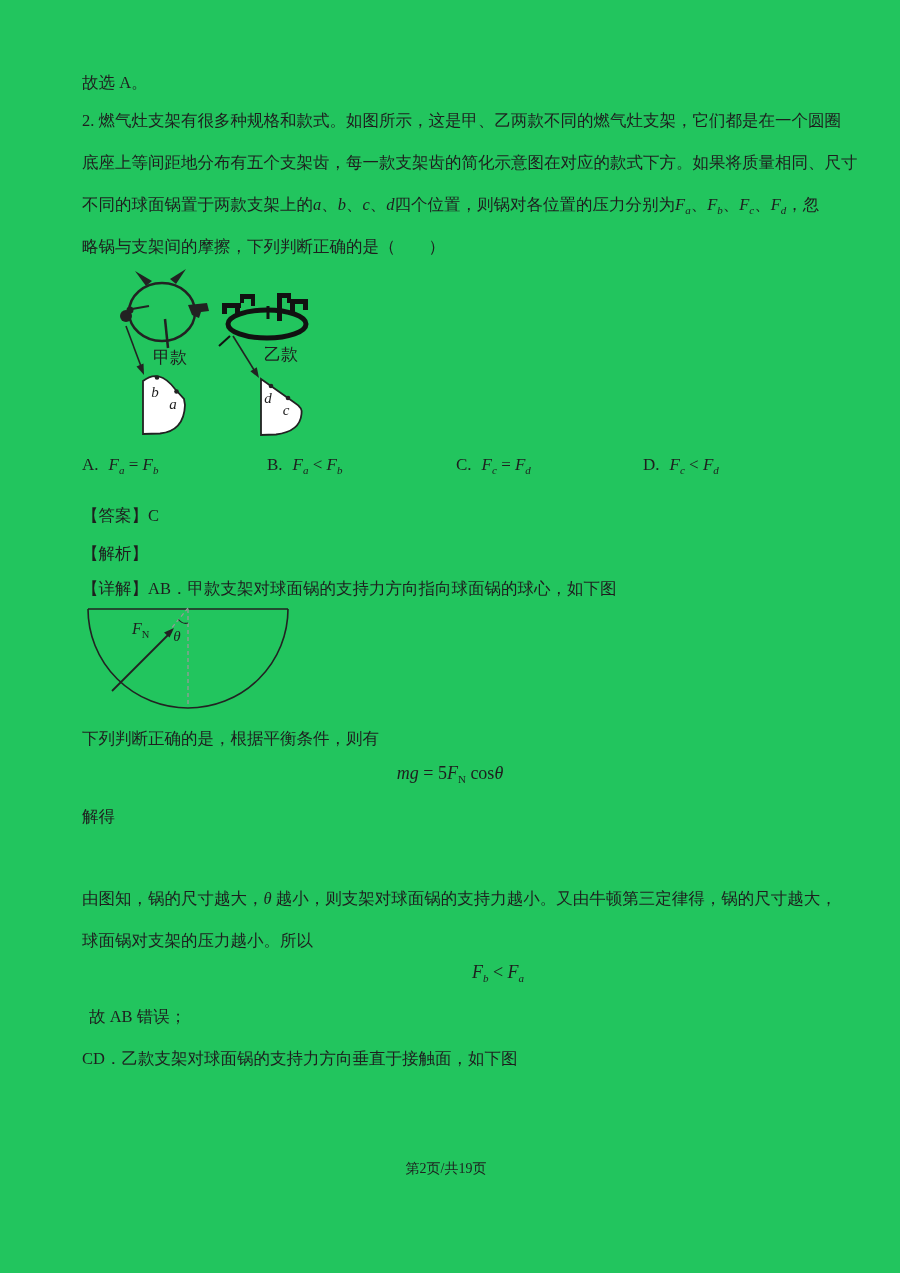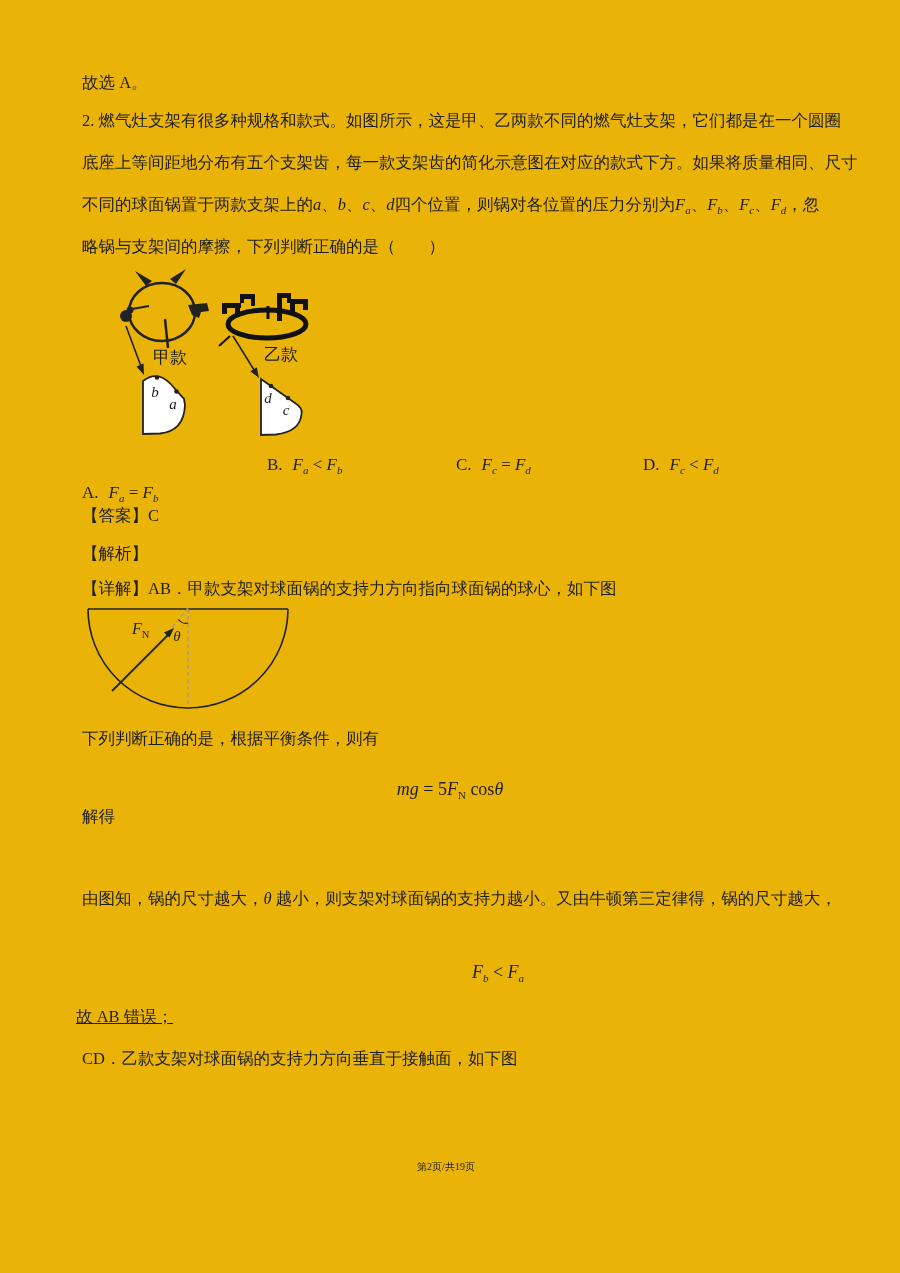--- a/index.html
+++ b/index.html
@@ -1,31 +1,31 @@
 <!DOCTYPE html>
 <html><head>
 <meta charset="utf-8">
 <style>
   html,body{margin:0;padding:0;background:#fff;}
   .page{
-    position:relative;width:900px;height:1273px;background:#eab308;
+    position:relative;width:900px;height:1273px;background:#22c55e;
     font-family:"Liberation Serif","DejaVu Serif",serif;color:#1e1e1e;
     overflow:hidden;
   }
   .line{position:absolute;white-space:nowrap;font-size:16.5px;line-height:1.3;}
   .mi{font-style:italic;font-family:"Liberation Serif","DejaVu Serif",serif;}
   .line sub, .opt sub, .eqline sub{font-size:11px;line-height:0;vertical-align:-4px;}
   .opt{position:absolute;white-space:nowrap;font-size:17px;}
   .opt .ol{margin-right:10px;}
   .eqcenter{position:absolute;left:0;width:900px;text-align:center;white-space:nowrap;}
   .eqline{font-size:18px;}
   .frac{display:inline-block;vertical-align:middle;text-align:center;}
   .frac .num{display:block;padding:0 5px 1px 5px;}
   .frac .den{display:block;border-top:1.4px solid #1e1e1e;padding:1px 5px 0 5px;}
-  .footer{position:absolute;left:0;width:892px;text-align:center;font-size:10px;}
+  .footer{position:absolute;left:0;width:892px;text-align:center;font-size:14px;}
   svg{position:absolute;overflow:visible;}
   svg text{font-family:"Liberation Serif","DejaVu Serif",serif;fill:#1e1e1e;}
 </style>
 </head>
 <body>
 
 <div class="page">
 
   <div class="line" style="left:82px;top:72px;">故选 A。</div>
 
@@ -91,21 +91,21 @@
 
     <g>
       <path d="M261,435 L261,379 L295,403 Q303,408 301.5,414 Q300,431.5 276,434.5 L261,435 Z" fill="#ffffff" stroke="#222" stroke-width="1.8"></path>
       <circle cx="271" cy="386" r="2.3" fill="#222"></circle>
       <circle cx="288" cy="398" r="2.3" fill="#222"></circle>
       <text x="268" y="403" font-size="15" font-style="italic" text-anchor="middle">d</text>
       <text x="286" y="415" font-size="15" font-style="italic" text-anchor="middle">c</text>
     </g>
   </svg>
 
-  <div class="opt" style="left:82px;top:455px;margin-top:28px;">
+  <div class="opt" style="left:82px;top:455px;">
     <span class="ol">A.</span><span class="mi">F</span><sub class="mi">a</sub> <span>=</span> <span class="mi">F</span><sub class="mi">b</sub>
   </div>
   <div class="opt" style="left:267px;top:455px;">
     <span class="ol">B.</span><span class="mi">F</span><sub class="mi">a</sub> <span>&lt;</span> <span class="mi">F</span><sub class="mi">b</sub>
   </div>
   <div class="opt" style="left:456px;top:455px;">
     <span class="ol">C.</span><span class="mi">F</span><sub class="mi">c</sub> <span>=</span> <span class="mi">F</span><sub class="mi">d</sub>
   </div>
   <div class="opt" style="left:643px;top:455px;">
     <span class="ol">D.</span><span class="mi">F</span><sub class="mi">c</sub> <span>&lt;</span> <span class="mi">F</span><sub class="mi">d</sub>
@@ -128,33 +128,34 @@
       <line x1="112" y1="691" x2="171" y2="632" stroke="#222" stroke-width="1.8"></line>
       <polygon points="174,628 169.5,637.5 164,632.5" fill="#222"></polygon>
     </g>
     <path d="M188,623 Q182.5,624.5 178.5,619.5" fill="none" stroke="#222" stroke-width="1.2"></path>
     <text x="132" y="634" font-size="16"><tspan font-style="italic">F</tspan><tspan dy="4" font-size="10.5">N</tspan></text>
     <text x="177" y="641" font-size="15" font-style="italic" text-anchor="middle">θ</text>
   </svg>
 
   <div class="line" style="left:82px;top:728px;">下列判断正确的是，根据平衡条件，则有</div>
 
-  <div class="eqcenter eqline" style="top:779px;text-align:center;">
+  <div class="eqcenter eqline" style="top:763px;text-align:center;">
     <span class="mi">mg</span> <span>=</span> <span>5</span><span class="mi">F</span><sub>N</sub> <span>cos</span><span class="mi">θ</span>
   </div>
 
   <div class="line" style="left:82px;top:806px;">解得</div>
 
 
   <div class="line" style="left:82px;top:888px;">
     <span>由图知，锅的尺寸越大，</span><span class="mi">θ</span> <span>越小，则支架对球面锅的支持力越小。又由牛顿第三定律得，锅的尺寸越大，</span>
   </div>
+  <div class="line" style="left:82px;top:930px;">球面锅对支架的压力越小。所以</div>
 
   <div class="eqcenter eqline" style="top:962px;padding-left:48px;">
     <span class="mi">F</span><sub class="mi">b</sub> <span>&lt;</span> <span class="mi">F</span><sub class="mi">a</sub>
   </div>
 
-  <div class="line" style="left:76px;top:1006px;text-decoration:underline;">故 AB 错误；</div>
+  <div class="line" style="left:89px;top:1006px;">故 AB 错误；</div>
   <div class="line" style="left:82px;top:1048px;">CD．乙款支架对球面锅的支持力方向垂直于接触面，如下图</div>
 
   <div class="footer" style="top:1160px;">第2页/共19页</div>
 
 </div>
 
 </body></html>

